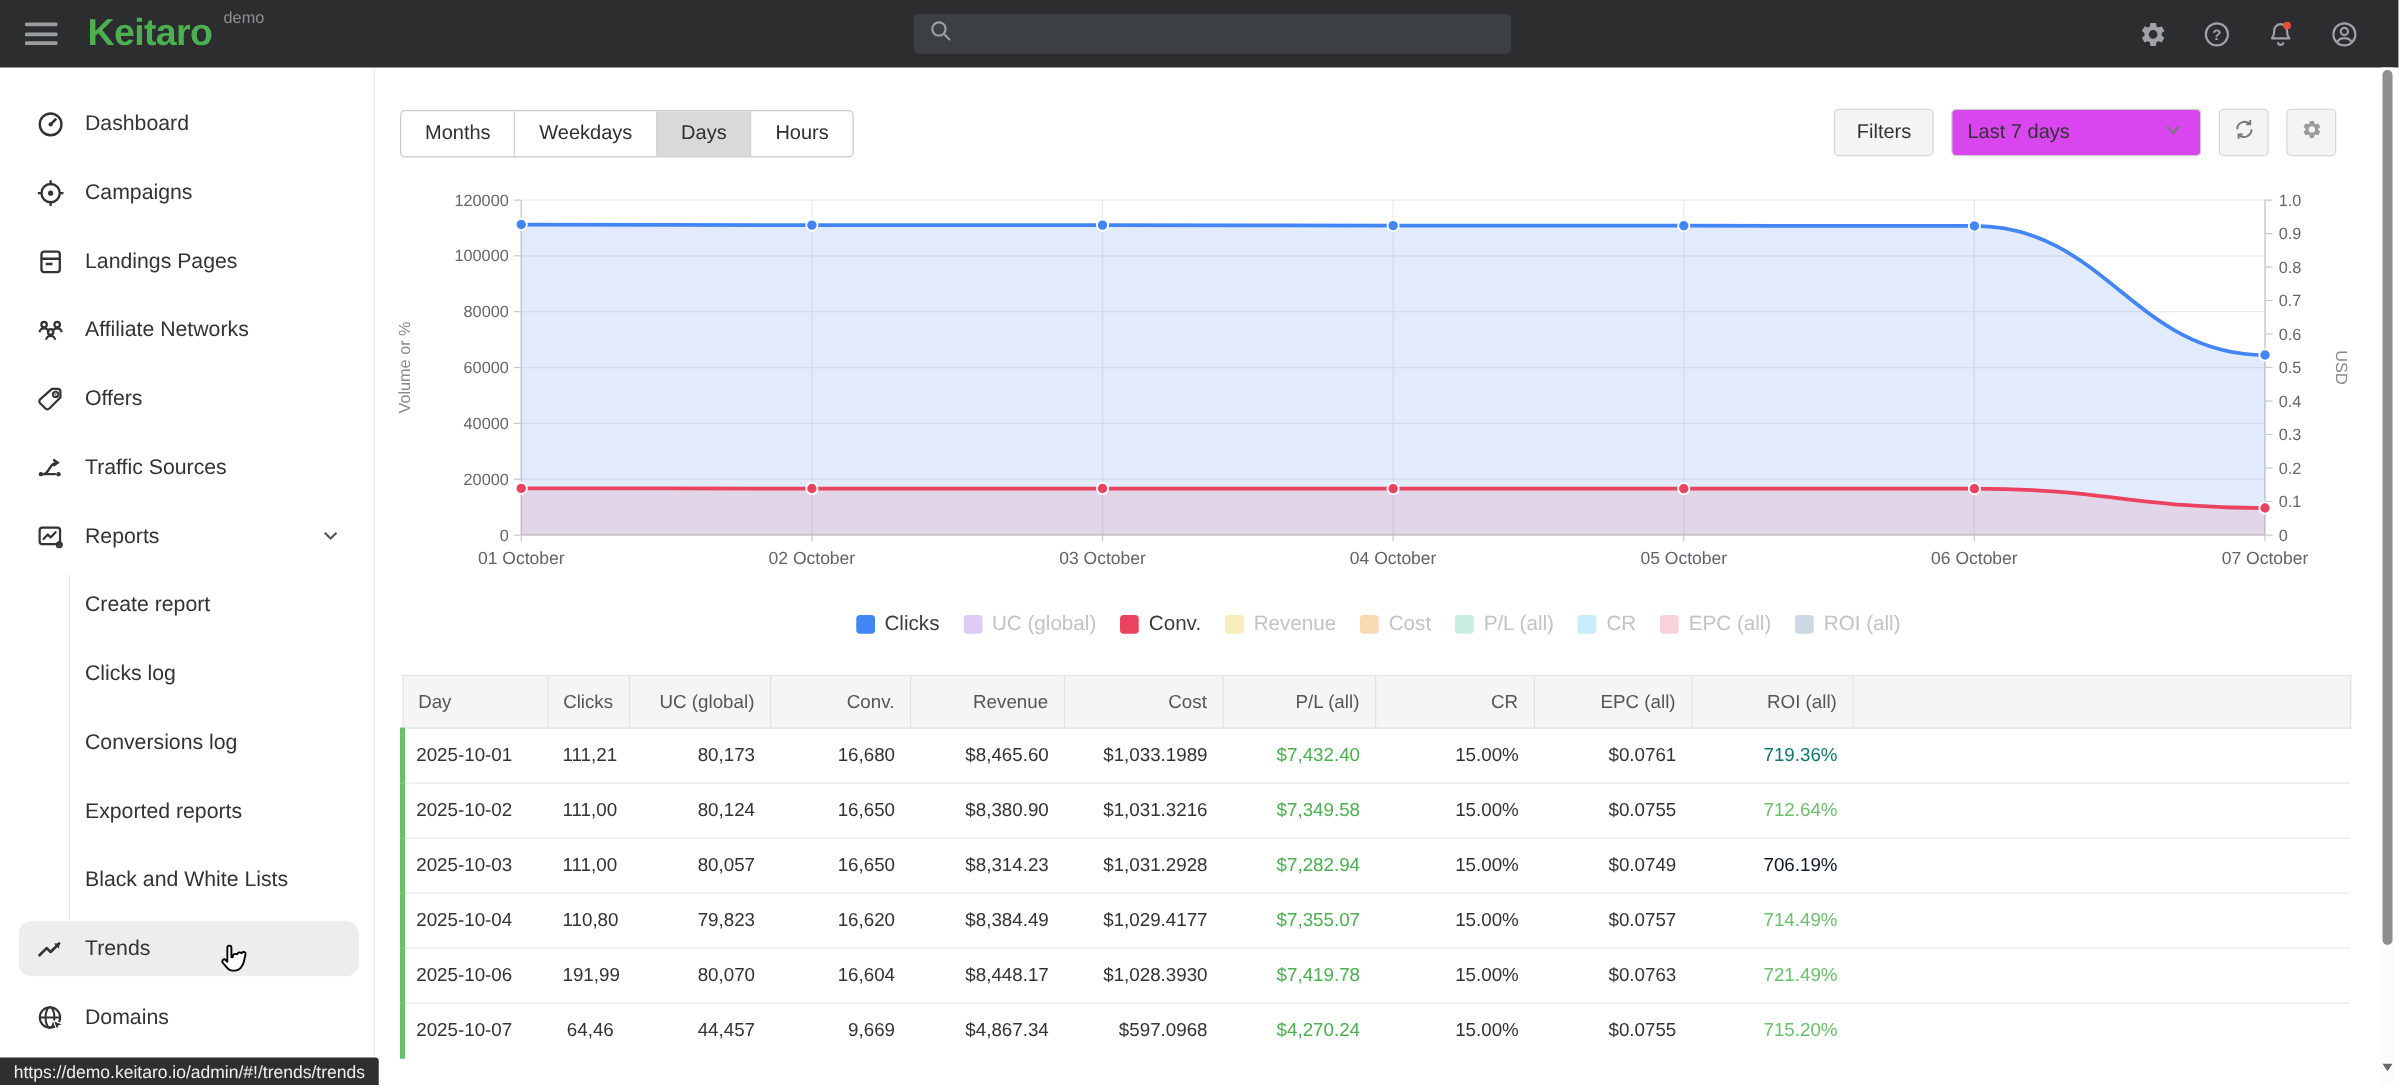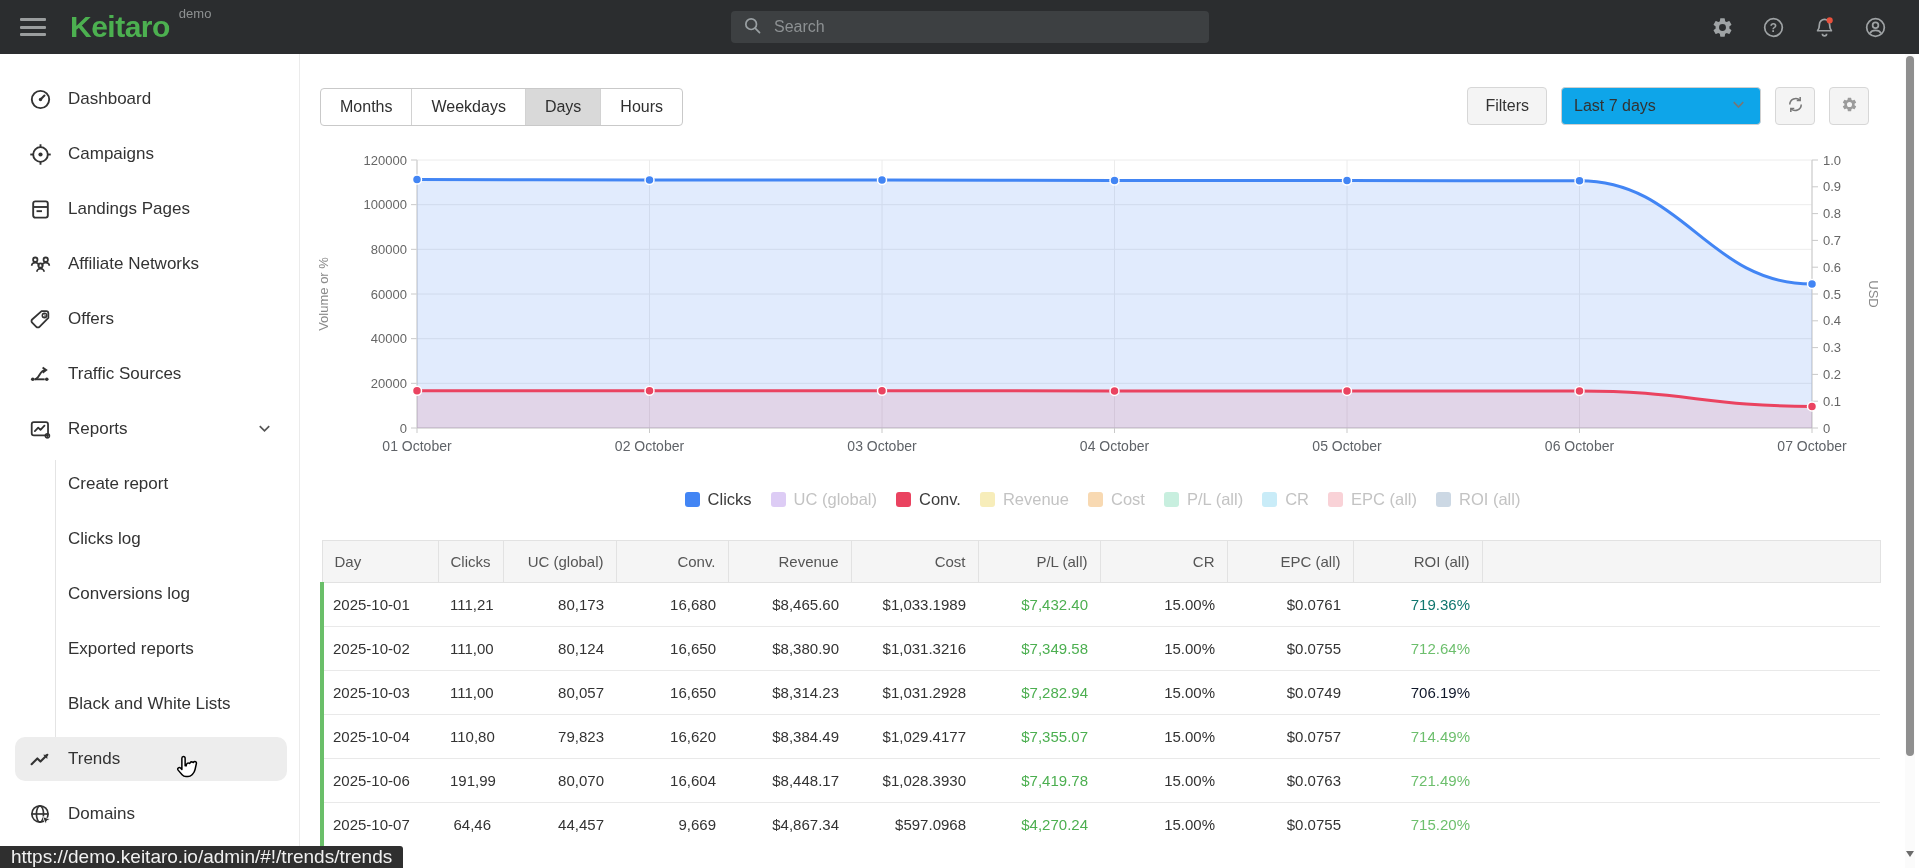--- a/index.html
+++ b/index.html
@@ -35,42 +35,42 @@
   
   .tabs{position:absolute;left:320px;top:88px;height:38px;display:flex;border:1px solid #c9c9c9;border-radius:4px;
         overflow:hidden;background:#fff;box-sizing:border-box;z-index:5;}
   .tab{padding:0 19px;display:flex;align-items:center;font-size:16px;color:#2f2f2f;border-left:1px solid #d2d2d2;cursor:pointer;}
   .tab:first-child{border-left:none;}
   .tab.active{background:#d9d9d9;}
   .controls{position:absolute;top:88px;right:50px;height:36px;display:flex;align-items:center;gap:14px;z-index:5;}
   .btn{height:38px;border:1px solid #d7d7d7;border-radius:4px;background:#f4f4f4;font-size:16px;color:#333;
        display:flex;align-items:center;justify-content:center;box-sizing:border-box;cursor:pointer;}
   .filters-btn{padding:0 17px;}
-  .select{width:200px;background:#0ea5e9;justify-content:space-between;padding:0 12px;border:1px solid #cfcfcf;}
+  .select{width:200px;background:#d946ef;justify-content:space-between;padding:0 12px;border:1px solid #cfcfcf;}
   .icon-btn{width:40px;}
 
   
   .chart-svg{position:absolute;left:300px;top:125px;z-index:1;}
   svg text{font-family:"Liberation Sans",sans-serif;}
   .legend{position:absolute;top:490px;left:300px;width:1605px;display:flex;justify-content:center;gap:19px;align-items:center;z-index:2;}
   .legend-item{display:flex;align-items:center;gap:8px;font-size:16.5px;cursor:pointer;}
   .legend-item.on span:last-child{color:#3c3c3c;}
   .legend-item.off span:last-child{color:#c3c3c3;}
   .swatch{width:15px;height:15px;border-radius:3px;display:inline-block;}
 
   
   .table-wrap{position:absolute;left:320px;top:540px;width:1558px;z-index:2;}
   table{width:100%;border-collapse:collapse;table-layout:fixed;font-size:15px;color:#333;}
   thead th{background:#f5f5f5;border:1px solid #e2e2e2;height:42px;font-weight:400;color:#555;padding:0 12px;
            box-sizing:border-box;white-space:nowrap;overflow:hidden;}
   tbody td{height:44px;border-top:1px solid #e9e9e9;padding:0 12px;white-space:nowrap;overflow:hidden;box-sizing:border-box;}
   tbody tr td:first-child{border-left:4px solid #6abf69;padding-left:9px;}
 
   
-  .statusbar{position:absolute;left:0;bottom:0;height:22px;background:#2f2f2f;color:#f0f0f0;font-size:19px;
+  .statusbar{position:absolute;left:0;bottom:0;height:22px;background:#2f2f2f;color:#f0f0f0;font-size:14px;
              display:flex;align-items:center;padding:0 11px;z-index:70;border-top-right-radius:3px;}
   .scroll-track{position:absolute;left:1905px;top:54px;width:10px;height:814px;background:#fbfbfb;z-index:60;}
   .scroll-thumb{position:absolute;left:1px;top:2px;width:8px;height:700px;background:#8f8f8f;border-radius:4px;cursor:pointer;}
   .scroll-arrow{position:absolute;left:1px;top:797px;width:0;height:0;border-left:4px solid transparent;
                 border-right:4px solid transparent;border-top:6px solid #6b6b6b;cursor:pointer;}
   .cursor{position:absolute;left:172px;top:752px;width:30px;height:30px;z-index:80;pointer-events:none;}
 </style>
 </head>
 <body>
 
@@ -84,21 +84,20 @@
       </div>
     <div class="brand">Keitaro</div>
     <div class="brand-badge">demo</div>
     <div class="searchbox">
       <span>
         <svg width="19" height="19" viewBox="0 0 20 20">
             <circle cx="8.6" cy="8.6" r="5.6" fill="none" stroke="#9aa0a3" stroke-width="1.8"></circle>
             <line x1="13" y1="13" x2="17.4" y2="17.4" stroke="#9aa0a3" stroke-width="1.8" stroke-linecap="round"></line>
           </svg>
       </span>
-      <input placeholder="Search" style="">
     </div>
     <div class="top-icons">
       <span class="tico">
         <svg width="23" height="23" viewBox="0 0 24 24">
             <path fill="#9fa3a5" d="M19.14 12.94c.04-.3.06-.61.06-.94s-.02-.64-.07-.94l2.03-1.58a.49.49 0 0 0 .12-.61l-1.92-3.32a.49.49 0 0 0-.59-.22l-2.39.96c-.5-.38-1.03-.7-1.62-.94l-.36-2.54a.48.48 0 0 0-.48-.41h-3.84c-.24 0-.43.17-.47.41l-.36 2.54c-.59.24-1.13.57-1.62.94l-2.39-.96a.48.48 0 0 0-.59.22L2.74 8.87c-.12.21-.08.47.12.61l2.03 1.58c-.05.3-.09.63-.09.94s.02.64.07.94l-2.03 1.58a.49.49 0 0 0-.12.61l1.92 3.32c.12.22.37.29.59.22l2.39-.96c.5.38 1.03.7 1.62.94l.36 2.54c.05.24.24.41.48.41h3.84c.24 0 .44-.17.47-.41l.36-2.54c.59-.24 1.13-.56 1.62-.94l2.39.96c.22.08.47 0 .59-.22l1.92-3.32a.49.49 0 0 0-.12-.61l-2.01-1.58zM12 15.6a3.6 3.6 0 1 1 0-7.2 3.6 3.6 0 0 1 0 7.2z"></path>
           </svg>
       </span>
       <span class="tico">
         <svg width="23" height="23" viewBox="0 0 24 24">
             <circle cx="12" cy="12" r="9.2" fill="none" stroke="#9fa3a5" stroke-width="1.8"></circle>

